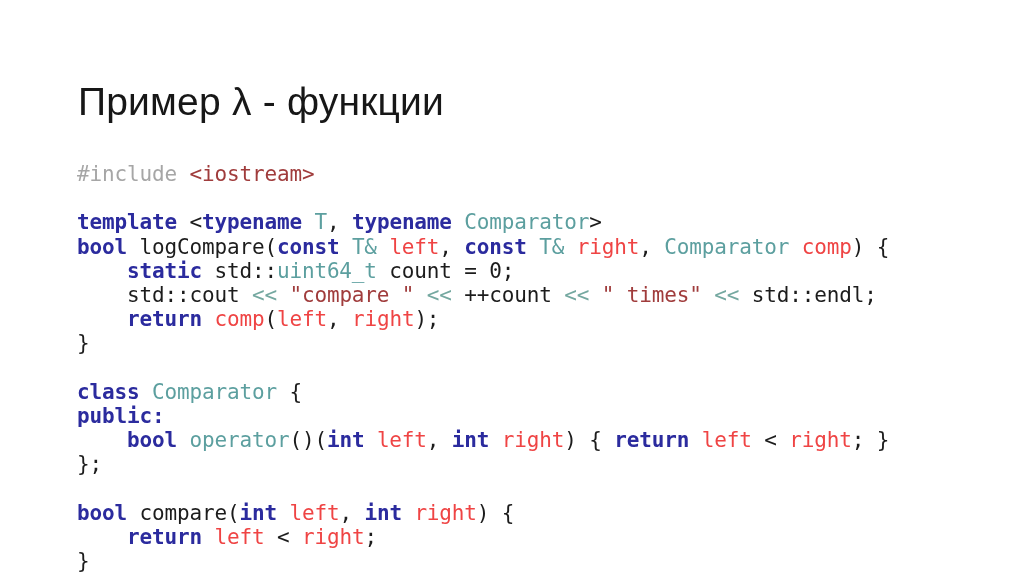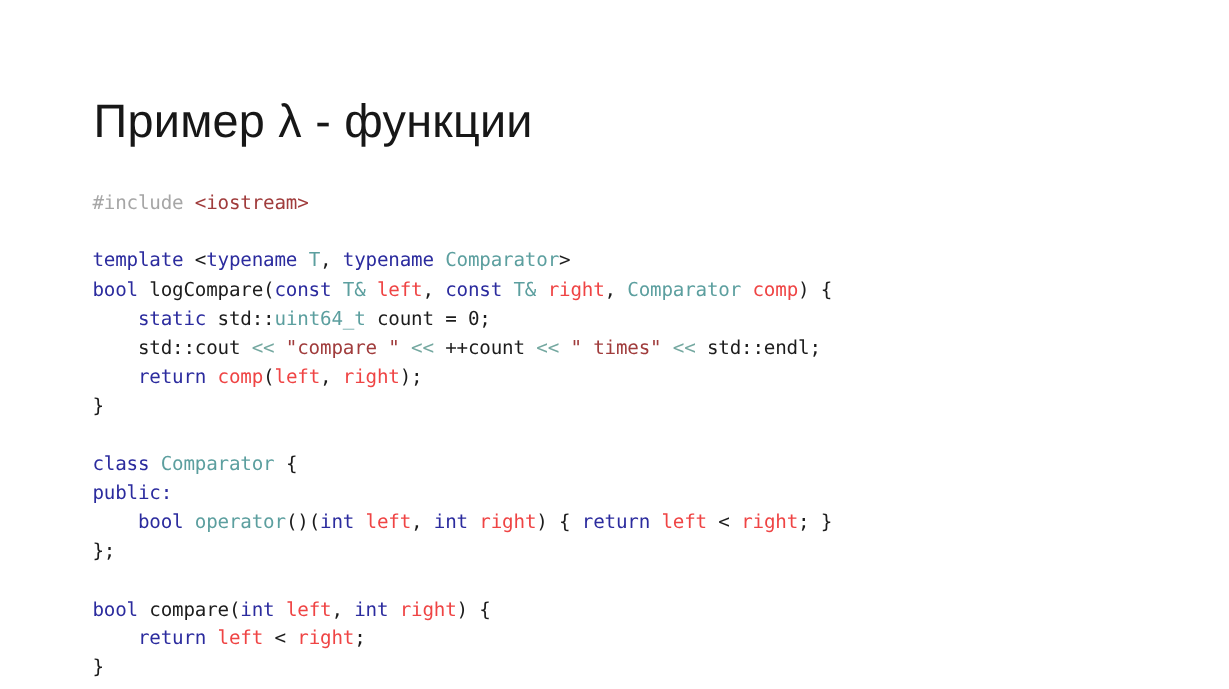--- a/index.html
+++ b/index.html
@@ -35,38 +35,38 @@
     white-space: nowrap;
     line-height: 1.15;
   }
 
   .code-block {
     position: absolute;
     left: 77px;
     top: 141px;
     width: 900px;
     font-family: "DejaVu Sans Mono", "Liberation Mono", monospace;
-    font-size: 16px;
+    font-size: 21px;
     line-height: 24.2px;
     white-space: pre;
     color: #1c1c1c;
     letter-spacing: -0.15px;
   }
 
   .code-line {
     white-space: pre;
     min-height: 24.2px;
   }
   .code-line.blank {
     height: 24.2px;
   }
 
   
   .t-plain    { color: #1c1c1c; }
-  .t-kw       { color: #2b2b9e; font-weight: normal; }
+  .t-kw       { color: #2b2b9e; font-weight: bold; }
   .t-type     { color: #5c9f9f; }
   .t-str      { color: #a03c3c; }
   .t-pre      { color: #a6a6a6; }
   .t-ident    { color: #ef4444; }
   .t-op       { color: #74a8a0; }
 </style>
 </head>
 <body>
 
 <div class="slide">

